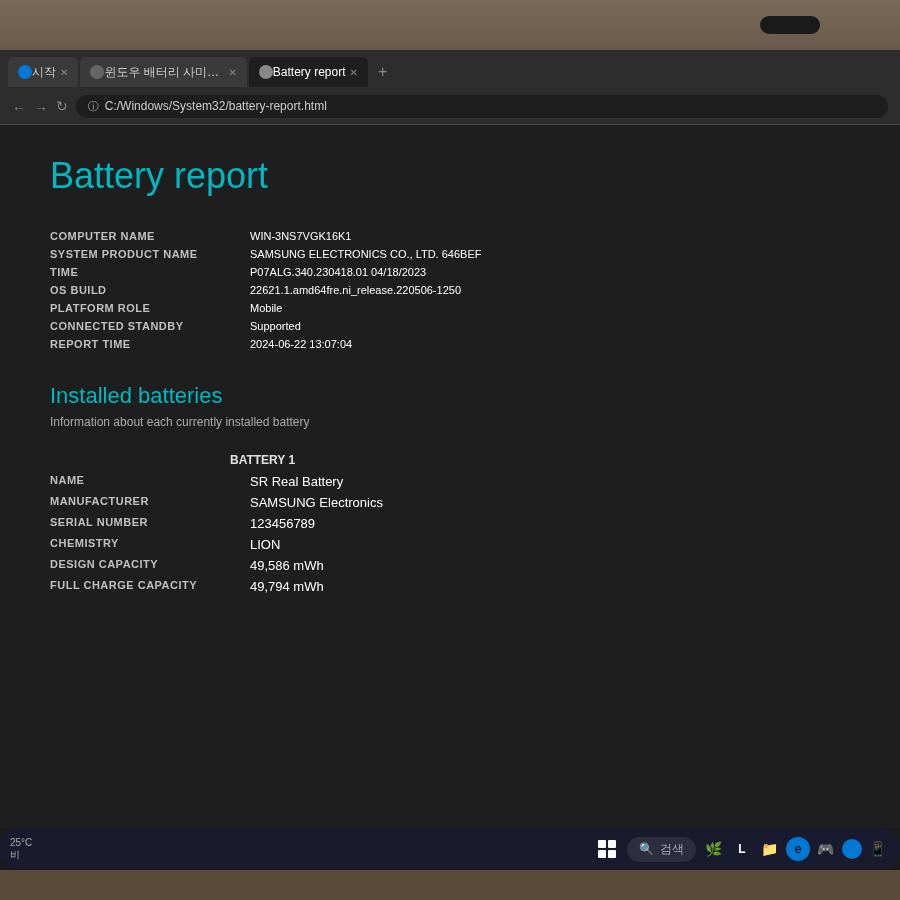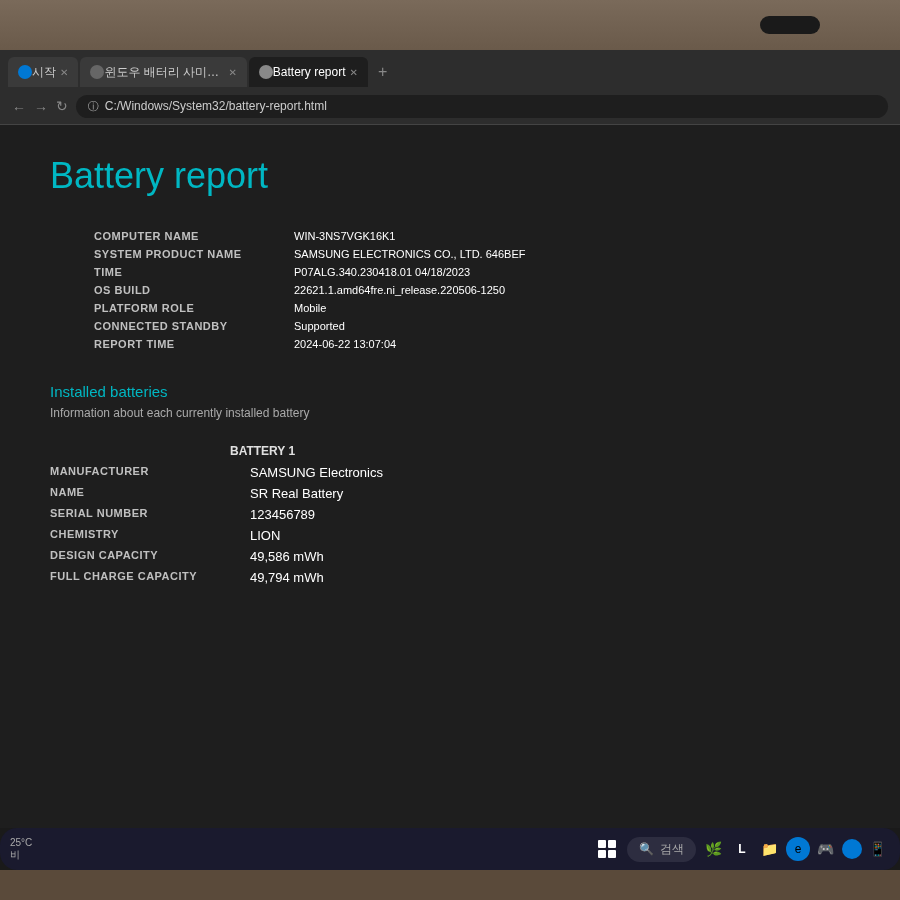--- a/index.html
+++ b/index.html
@@ -144,39 +144,38 @@
 
     .info-table {
       width: 100%;
       margin-bottom: 30px;
     }
 
     .info-row {
       display: flex;
       padding: 3px 0;
       gap: 20px;
-      margin-left: 44px;
     }
 
     .info-label {
       font-size: 11px;
       font-weight: 700;
       color: #c0c0c0;
       width: 180px;
       flex-shrink: 0;
       letter-spacing: 0.5px;
     }
 
     .info-value {
       font-size: 11px;
       color: #ffffff;
     }
 
     .section-title {
-      font-size: 15px;
+      font-size: 22px;
       color: #00b7c3;
       font-weight: 400;
       margin-bottom: 6px;
       margin-top: 4px;
     }
 
     .section-subtitle {
       font-size: 12px;
       color: #aaa;
       margin-bottom: 20px;
@@ -379,26 +378,26 @@
 
     <h2 class="section-title">Installed batteries</h2>
     <p class="section-subtitle">Information about each currently installed battery</p>
 
     <div class="battery-table">
       <div class="battery-header">
         <span class="battery-col-header">BATTERY 1</span>
       </div>
 
       <div class="battery-row">
+        <span class="battery-label">NAME</span>
+        <span class="battery-value">SR Real Battery</span>
+      </div>
+      <div class="battery-row">
         <span class="battery-label">MANUFACTURER</span>
         <span class="battery-value">SAMSUNG Electronics</span>
-      </div>
-      <div class="battery-row">
-        <span class="battery-label">NAME</span>
-        <span class="battery-value">SR Real Battery</span>
       </div>
       <div class="battery-row">
         <span class="battery-label">SERIAL NUMBER</span>
         <span class="battery-value">123456789</span>
       </div>
       <div class="battery-row">
         <span class="battery-label">CHEMISTRY</span>
         <span class="battery-value">LION</span>
       </div>
       <div class="battery-row">

